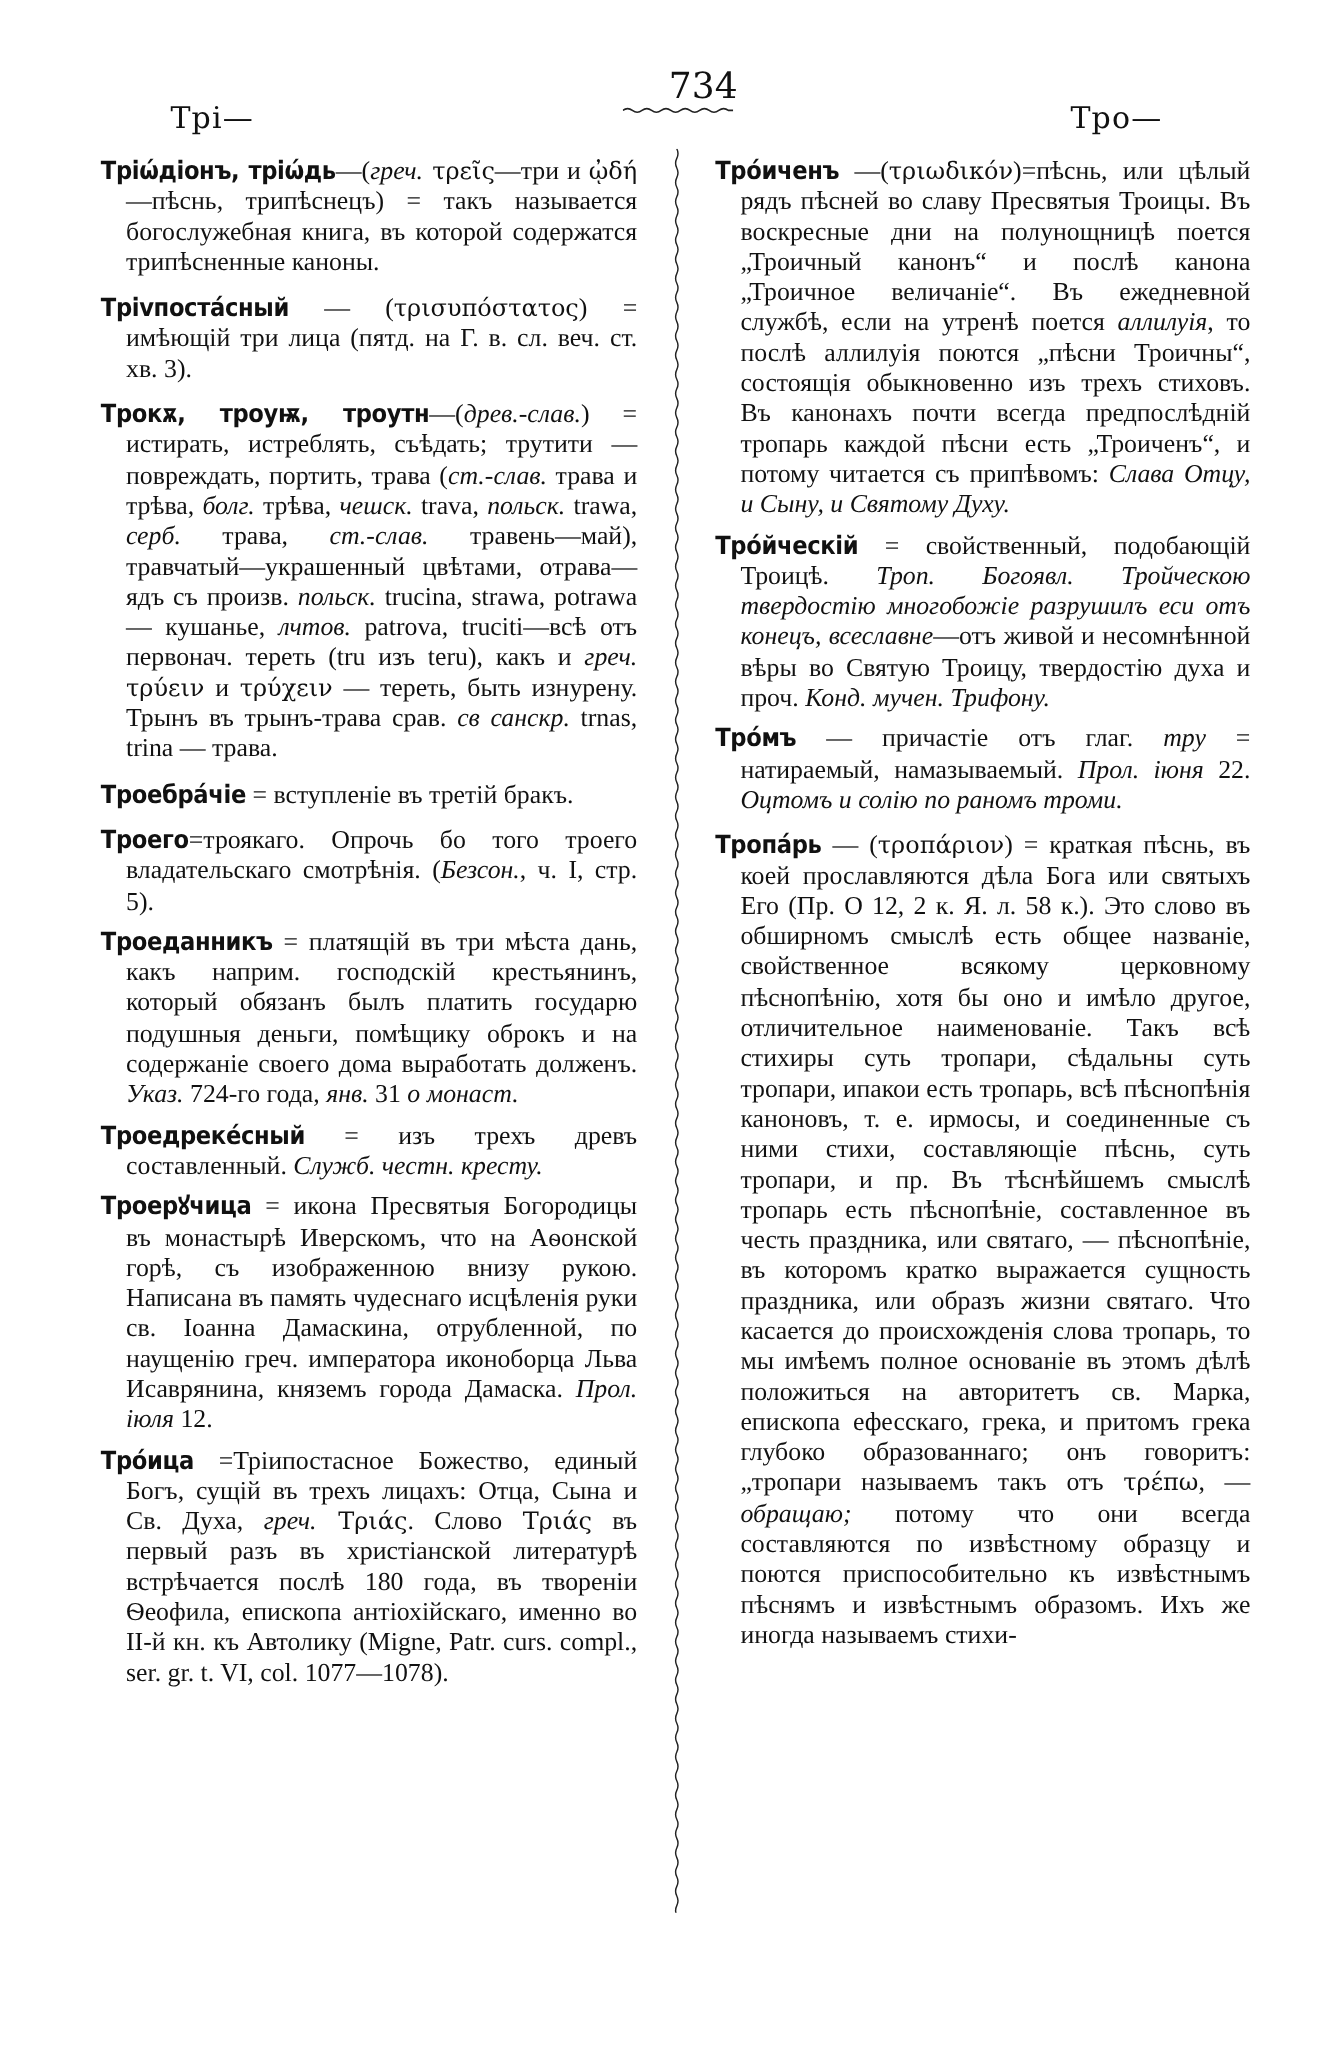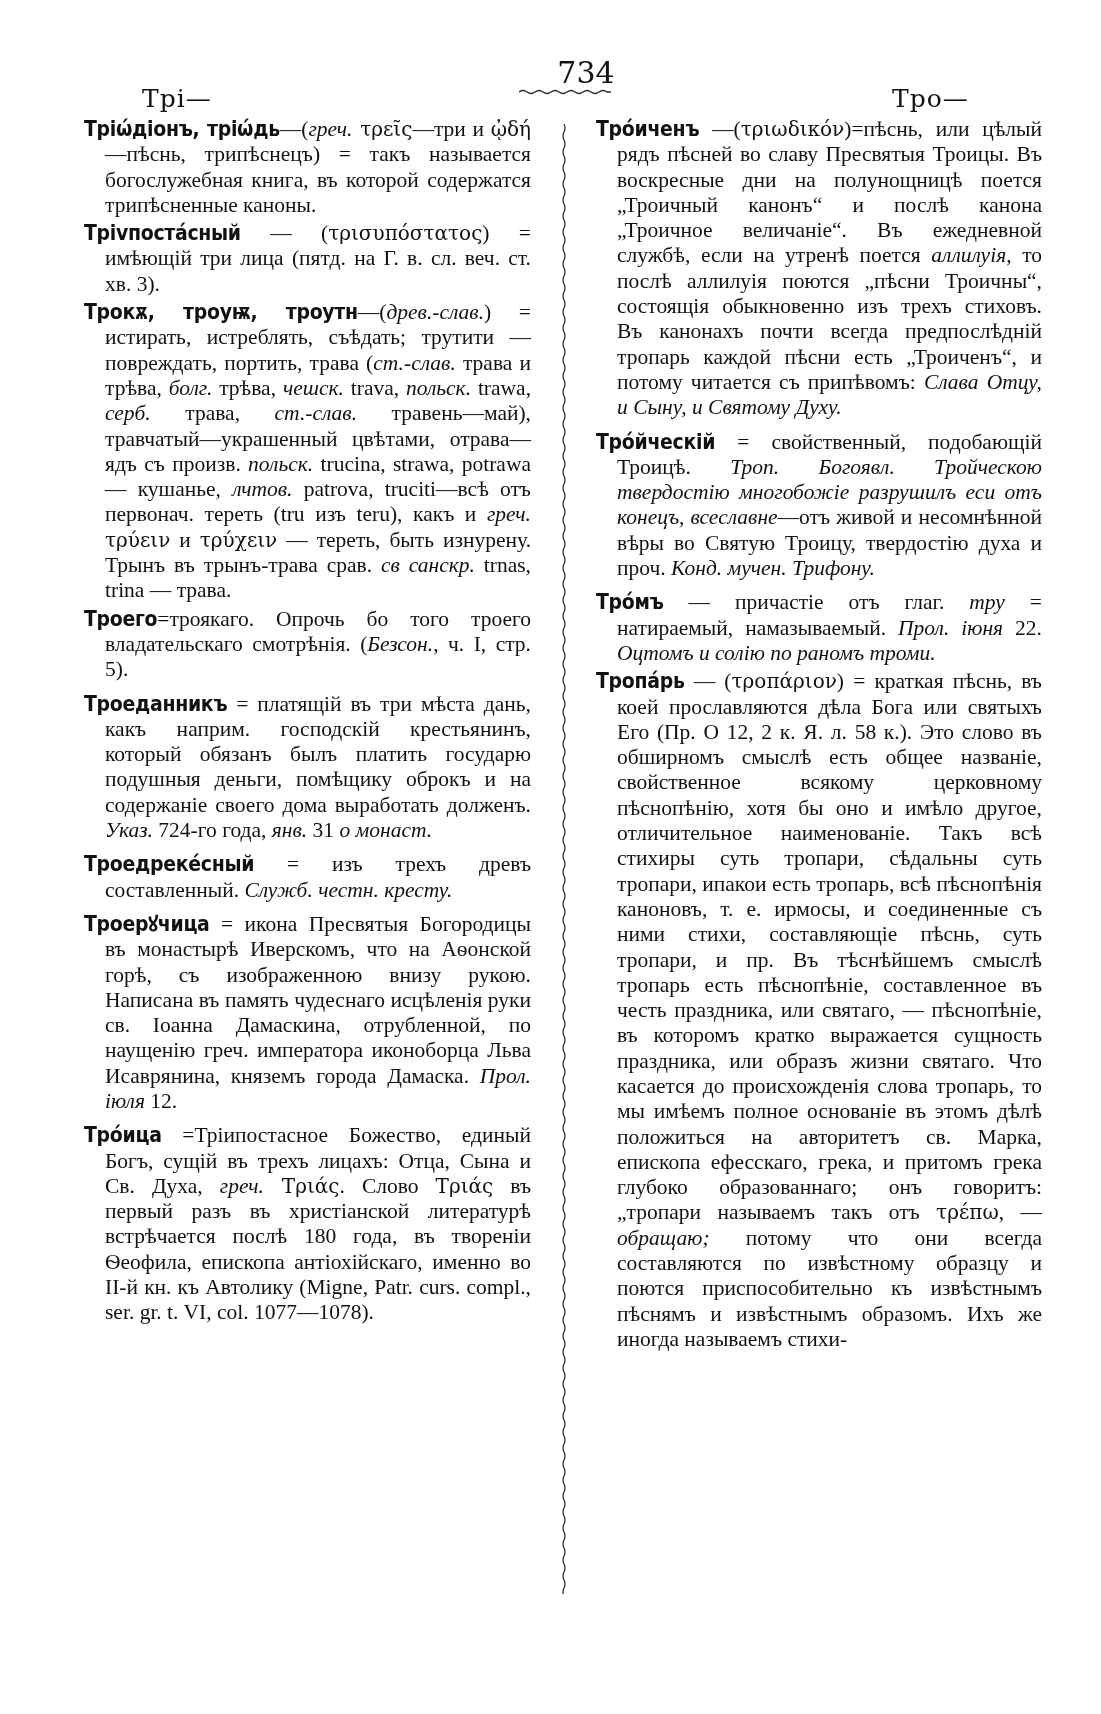--- a/index.html
+++ b/index.html
@@ -28,21 +28,21 @@
     position: absolute; top: 117px; width: 447px;
     font-size: 21.5px; line-height: 25.3px;
     text-align: justify;
   }
   .col-left { left: 84px; }
   .col-right { left: 596px; width: 446px; }
   .col-divider {
     position: absolute; left: 561px; top: 124px; width: 6px; height: 1470px;
   }
   .entry {
-    margin: 0 0 3px 0;
+    margin: 13px 0 3px 0;
     padding-left: 21px; text-indent: -21px;
     hyphens: manual;
   }
   .entry.gap { margin-top: 9px; }
   .hw {
     font-weight: bold; font-family: "DejaVu Sans", sans-serif;
     font-size: 21px; letter-spacing: -0.3px;
   }
   .hw.slav { font-family: "DejaVu Sans Condensed", "DejaVu Sans", sans-serif; }
   .it { font-style: italic; }
@@ -57,20 +57,21 @@
   <svg class="page-rule" viewBox="0 0 92 10" preserveAspectRatio="none">
     <path d="M0 5 Q 4 2 8 5 T 16 5 T 24 5 T 32 5 T 40 5 T 48 5 T 56 5 T 64 5 T 72 5 T 80 5 T 88 5 L 92 5" fill="none" stroke="#222" stroke-width="1.3"></path>
   </svg>
   <div class="running-right">Тро—</div>
 </div>
 
 <div class="column col-left">
     <p class="entry"><span class="hw slav">Тріώдіонъ, тріώдь</span><span class="">—(</span><span class="it">греч.</span><span class="gr"> τρεῖς</span><span class="">—три и </span><span class="gr">ᾠδή</span><span class="">—пѣснь, трипѣснецъ) = такъ называется богослужебная книга, въ которой содержатся трипѣсненные каноны.</span></p>
     <p class="entry"><span class="hw slav">Тріvпостáсный</span><span class=""> — (</span><span class="gr">τρισυπόστατος</span><span class="">) = имѣющій три лица (пятд. на Г. в. сл. веч. ст. хв. 3).</span></p>
     <p class="entry"><span class="hw slav">Трокѫ, троуѭ, троутн</span><span class="">—(</span><span class="it">древ.-слав.</span><span class="">) = истирать, истреблять, съѣдать; трутити — повреждать, портить, трава (</span><span class="it">ст.-слав.</span><span class=""> трава и трѣва, </span><span class="it">болг.</span><span class=""> трѣва, </span><span class="it">чешск.</span><span class=""> trava, </span><span class="it">польск.</span><span class=""> trawa, </span><span class="it">серб.</span><span class=""> трава, </span><span class="it">ст.-слав.</span><span class=""> травень—май), травчатый—украшенный цвѣтами, отрава—ядъ съ произв. </span><span class="it">польск.</span><span class=""> trucina, strawa, potrawa — кушанье, </span><span class="it">лчтов.</span><span class=""> patrova, truciti—всѣ отъ первонач. тереть (tru изъ teru), какъ и </span><span class="it">греч.</span><span class="gr"> τρύειν</span><span class=""> и </span><span class="gr">τρύχειν</span><span class=""> — тереть, быть изнурену. Трынъ въ трынъ-трава срав. </span><span class="it">св санскр.</span><span class=""> trnas, trina — трава.</span></p>
+    <p class="entry"><span class="hw slav">Троебрáчіе</span><span class=""> = вступленіе въ третій бракъ.</span></p>
     <p class="entry"><span class="hw slav">Троего</span><span class="">=троякаго. Опрочь бо того троего владательскаго смотрѣнія. (</span><span class="it">Безсон.</span><span class="">, ч. I, стр. 5).</span></p>
     <p class="entry gap"><span class="hw slav">Троеданникъ</span><span class=""> = платящій въ три мѣста дань, какъ наприм. господскій крестьянинъ, который обязанъ былъ платить государю подушныя деньги, помѣщику оброкъ и на содержаніе своего дома выработать долженъ. </span><span class="it">Указ.</span><span class=""> 724-го года, </span><span class="it">янв.</span><span class=""> 31 </span><span class="it">о монаст.</span></p>
     <p class="entry gap"><span class="hw slav">Троедрекéсный</span><span class=""> = изъ трехъ древъ составленный. </span><span class="it">Служб. честн. кресту.</span></p>
     <p class="entry gap"><span class="hw slav">Троерꙋчица</span><span class=""> = икона Пресвятыя Богородицы въ монастырѣ Иверскомъ, что на Аѳонской горѣ, съ изображенною внизу рукою. Написана въ память чудеснаго исцѣленія руки св. Іоанна Дамаскина, отрубленной, по наущенію греч. императора иконоборца Льва Исаврянина, княземъ города Дамаска. </span><span class="it">Прол. іюля</span><span class=""> 12.</span></p>
     <p class="entry gap"><span class="hw slav">Трóица</span><span class=""> =Тріипостасное Божество, единый Богъ, сущій въ трехъ лицахъ: Отца, Сына и Св. Духа, </span><span class="it">греч.</span><span class="gr"> Τριάς</span><span class="">. Слово </span><span class="gr">Τριάς</span><span class=""> въ первый разъ въ христіанской литературѣ встрѣчается послѣ 180 года, въ твореніи Ѳеофила, епископа антіохійскаго, именно во II-й кн. къ Автолику (Migne, Patr. curs. compl., ser. gr. t. VI, col. 1077—1078).</span></p>
   </div>
 
 <svg class="col-divider" viewBox="0 0 6 1470" preserveAspectRatio="none">
   <path id="divider-path" fill="none" stroke="#222" stroke-width="1.2" d="M3 0 Q 5 4 3 8 Q 1 12 3 16 Q 5 20 3 24 Q 1 28 3 32 Q 5 36 3 40 Q 1 44 3 48 Q 5 52 3 56 Q 1 60 3 64 Q 5 68 3 72 Q 1 76 3 80 Q 5 84 3 88 Q 1 92 3 96 Q 5 100 3 104 Q 1 108 3 112 Q 5 116 3 120 Q 1 124 3 128 Q 5 132 3 136 Q 1 140 3 144 Q 5 148 3 152 Q 1 156 3 160 Q 5 164 3 168 Q 1 172 3 176 Q 5 180 3 184 Q 1 188 3 192 Q 5 196 3 200 Q 1 204 3 208 Q 5 212 3 216 Q 1 220 3 224 Q 5 228 3 232 Q 1 236 3 240 Q 5 244 3 248 Q 1 252 3 256 Q 5 260 3 264 Q 1 268 3 272 Q 5 276 3 280 Q 1 284 3 288 Q 5 292 3 296 Q 1 300 3 304 Q 5 308 3 312 Q 1 316 3 320 Q 5 324 3 328 Q 1 332 3 336 Q 5 340 3 344 Q 1 348 3 352 Q 5 356 3 360 Q 1 364 3 368 Q 5 372 3 376 Q 1 380 3 384 Q 5 388 3 392 Q 1 396 3 400 Q 5 404 3 408 Q 1 412 3 416 Q 5 420 3 424 Q 1 428 3 432 Q 5 436 3 440 Q 1 444 3 448 Q 5 452 3 456 Q 1 460 3 464 Q 5 468 3 472 Q 1 476 3 480 Q 5 484 3 488 Q 1 492 3 496 Q 5 500 3 504 Q 1 508 3 512 Q 5 516 3 520 Q 1 524 3 528 Q 5 532 3 536 Q 1 540 3 544 Q 5 548 3 552 Q 1 556 3 560 Q 5 564 3 568 Q 1 572 3 576 Q 5 580 3 584 Q 1 588 3 592 Q 5 596 3 600 Q 1 604 3 608 Q 5 612 3 616 Q 1 620 3 624 Q 5 628 3 632 Q 1 636 3 640 Q 5 644 3 648 Q 1 652 3 656 Q 5 660 3 664 Q 1 668 3 672 Q 5 676 3 680 Q 1 684 3 688 Q 5 692 3 696 Q 1 700 3 704 Q 5 708 3 712 Q 1 716 3 720 Q 5 724 3 728 Q 1 732 3 736 Q 5 740 3 744 Q 1 748 3 752 Q 5 756 3 760 Q 1 764 3 768 Q 5 772 3 776 Q 1 780 3 784 Q 5 788 3 792 Q 1 796 3 800 Q 5 804 3 808 Q 1 812 3 816 Q 5 820 3 824 Q 1 828 3 832 Q 5 836 3 840 Q 1 844 3 848 Q 5 852 3 856 Q 1 860 3 864 Q 5 868 3 872 Q 1 876 3 880 Q 5 884 3 888 Q 1 892 3 896 Q 5 900 3 904 Q 1 908 3 912 Q 5 916 3 920 Q 1 924 3 928 Q 5 932 3 936 Q 1 940 3 944 Q 5 948 3 952 Q 1 956 3 960 Q 5 964 3 968 Q 1 972 3 976 Q 5 980 3 984 Q 1 988 3 992 Q 5 996 3 1000 Q 1 1004 3 1008 Q 5 1012 3 1016 Q 1 1020 3 1024 Q 5 1028 3 1032 Q 1 1036 3 1040 Q 5 1044 3 1048 Q 1 1052 3 1056 Q 5 1060 3 1064 Q 1 1068 3 1072 Q 5 1076 3 1080 Q 1 1084 3 1088 Q 5 1092 3 1096 Q 1 1100 3 1104 Q 5 1108 3 1112 Q 1 1116 3 1120 Q 5 1124 3 1128 Q 1 1132 3 1136 Q 5 1140 3 1144 Q 1 1148 3 1152 Q 5 1156 3 1160 Q 1 1164 3 1168 Q 5 1172 3 1176 Q 1 1180 3 1184 Q 5 1188 3 1192 Q 1 1196 3 1200 Q 5 1204 3 1208 Q 1 1212 3 1216 Q 5 1220 3 1224 Q 1 1228 3 1232 Q 5 1236 3 1240 Q 1 1244 3 1248 Q 5 1252 3 1256 Q 1 1260 3 1264 Q 5 1268 3 1272 Q 1 1276 3 1280 Q 5 1284 3 1288 Q 1 1292 3 1296 Q 5 1300 3 1304 Q 1 1308 3 1312 Q 5 1316 3 1320 Q 1 1324 3 1328 Q 5 1332 3 1336 Q 1 1340 3 1344 Q 5 1348 3 1352 Q 1 1356 3 1360 Q 5 1364 3 1368 Q 1 1372 3 1376 Q 5 1380 3 1384 Q 1 1388 3 1392 Q 5 1396 3 1400 Q 1 1404 3 1408 Q 5 1412 3 1416 Q 1 1420 3 1424 Q 5 1428 3 1432 Q 1 1436 3 1440 Q 5 1444 3 1448 Q 1 1452 3 1456 Q 5 1460 3 1464 Q 1 1468 3 1472"></path>
 </svg>

